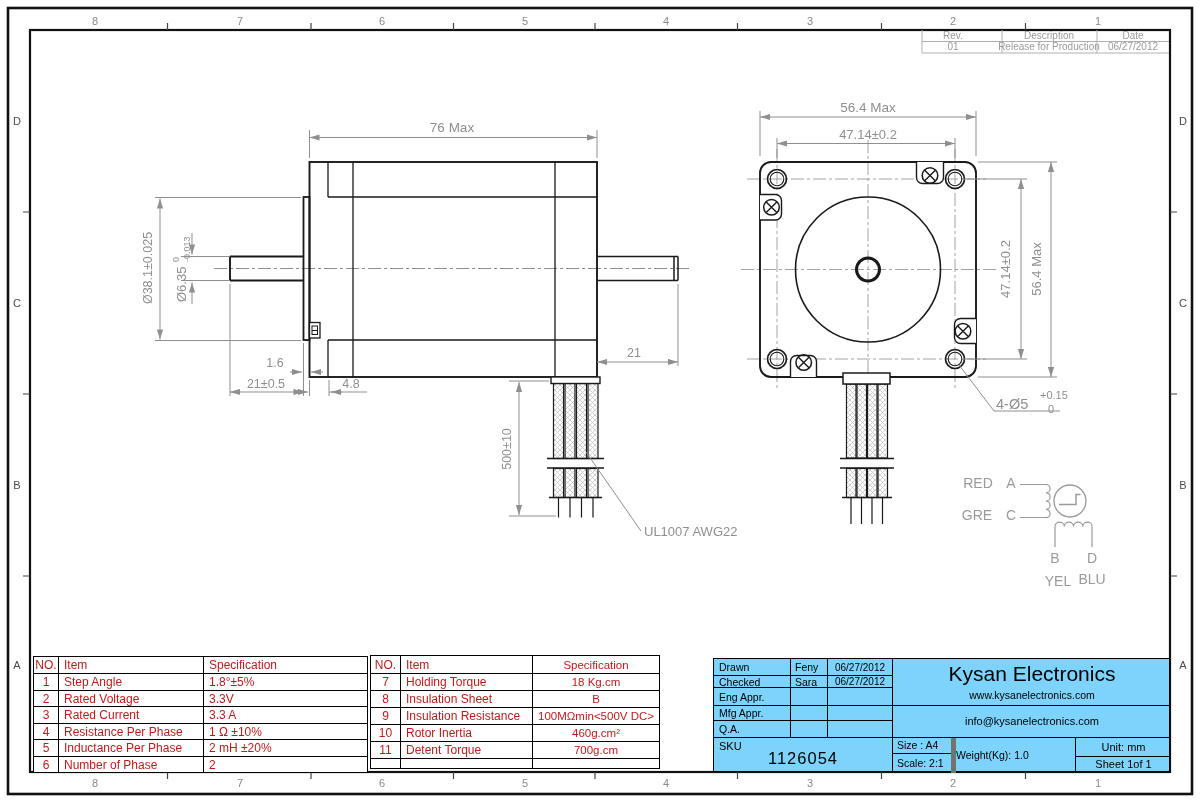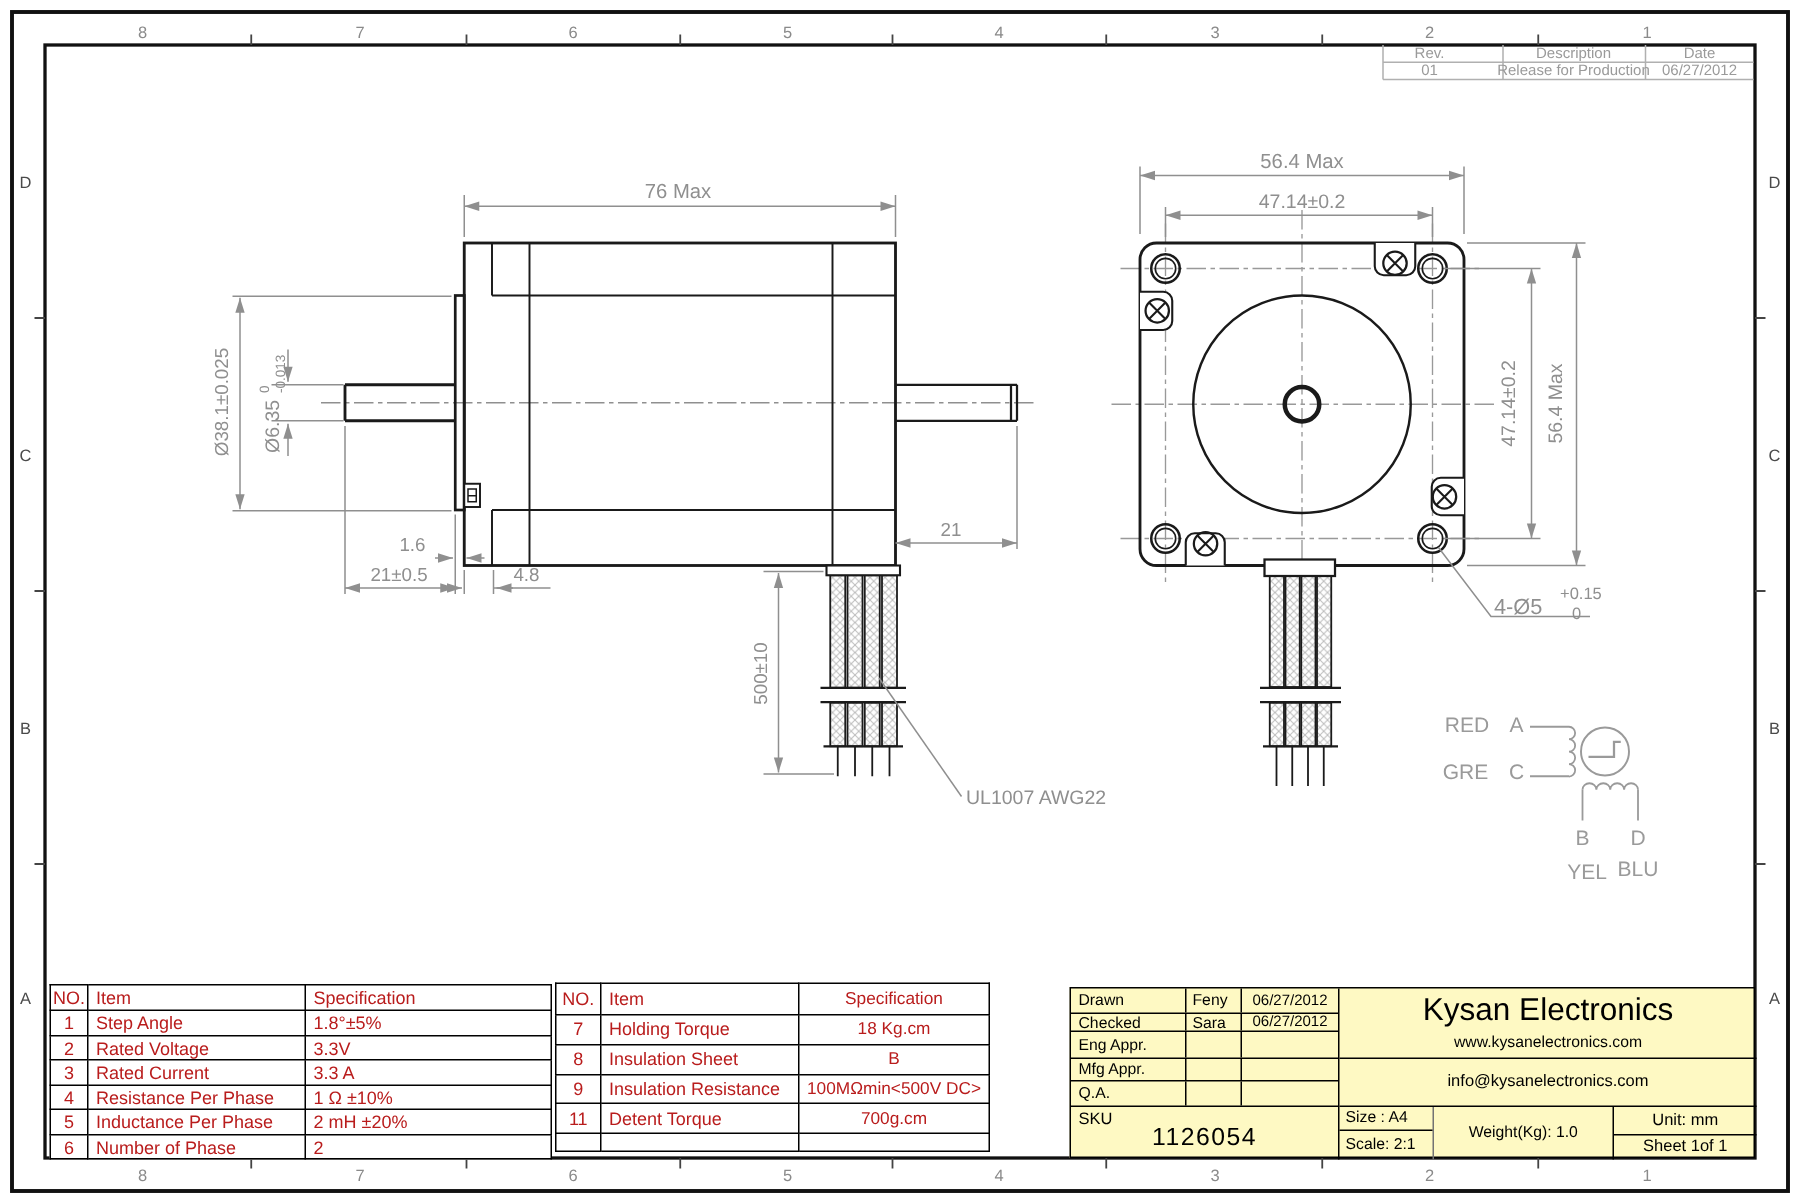--- a/index.html
+++ b/index.html
@@ -7,39 +7,39 @@
   #draw{position:absolute;left:0;top:0;}
   
   .spec-table{position:absolute;border-collapse:collapse;table-layout:fixed;background:#fff;}
   .spec-table td{border:1px solid #000;font-size:12px;color:#b91c1c;vertical-align:middle;padding:0 0 0 5px;overflow:hidden;white-space:nowrap;}
   .spec-table{border:1.5px solid #000;}
   .spec-table td.c-no{text-align:center;padding:0;}
   .spec-table td.c-val-c{text-align:center;padding:0;font-size:11.5px;}
   #spec-left{left:33px;top:656px;width:334px;height:116px;}
   #spec-right{left:370px;top:655px;width:289px;height:113px;}
   
-  #title-block{position:absolute;left:713px;top:658px;width:457px;height:114px;border:1.5px solid #000;box-sizing:border-box;background:#fef9c3;color:#000;}
+  #title-block{position:absolute;left:713px;top:658px;width:457px;height:114px;border:1.5px solid #000;box-sizing:border-box;background:#7dd3fc;color:#000;}
   #tb-approvals{position:absolute;left:0;top:0;width:179px;height:114px;border-right:1px solid #000;box-sizing:border-box;}
   .tb-row{position:absolute;left:0;width:178px;display:flex;align-items:center;border-bottom:1px solid #000;box-sizing:border-box;}
   .tb-c1{width:77px;height:100%;display:flex;align-items:center;padding-left:5px;border-right:1px solid #000;box-sizing:border-box;font-size:10.5px;}
   .tb-c2{width:37px;height:100%;display:flex;align-items:center;padding-left:4px;border-right:1px solid #000;box-sizing:border-box;font-size:10.5px;}
   .tb-c3{flex:1;height:100%;display:flex;align-items:center;justify-content:center;font-size:10px;}
   #tb-sku{position:absolute;left:0;top:79px;width:178px;height:35px;}
   #tb-sku .sku-label{position:absolute;left:5px;top:2px;font-size:11px;}
   #tb-sku .sku-number{position:absolute;left:0;top:11px;width:100%;text-align:center;font-size:16.5px;letter-spacing:1px;}
   #tb-right{position:absolute;left:179px;top:0;width:278px;height:114px;}
   #tb-company{height:47px;border-bottom:1px solid #000;box-sizing:border-box;text-align:center;}
   #tb-company .company{font-size:21px;padding-top:3px;}
   #tb-company .website{font-size:10.5px;padding-top:3px;}
   #tb-email{height:32px;border-bottom:1px solid #000;box-sizing:border-box;line-height:31px;text-align:center;font-size:11px;}
   #tb-band{height:35px;display:flex;}
-  #tb-size-cell{width:63px;border-right:1px solid #737373;box-sizing:border-box;}
+  #tb-size-cell{width:63px;border-right:5px solid #737373;box-sizing:border-box;}
   #tb-size-cell .half1{height:16px;border-bottom:1px solid #000;box-sizing:border-box;line-height:15px;padding-left:4px;font-size:10.5px;}
   #tb-size-cell .half2{height:19px;line-height:18px;padding-left:4px;font-size:10.5px;}
-  #tb-weight-cell{width:120px;border-right:1px solid #000;box-sizing:border-box;line-height:34px;text-align:center;font-size:10.5px;}
+  #tb-weight-cell{width:120px;border-right:1px solid #000;box-sizing:border-box;line-height:34px;text-align:left;font-size:10.5px;}
   #tb-unit-cell{flex:1;}
   #tb-unit-cell .half1{height:19px;border-bottom:1px solid #000;box-sizing:border-box;line-height:18px;text-align:center;font-size:11px;}
   #tb-unit-cell .half2{height:15px;line-height:15px;text-align:center;font-size:11px;}
 </style>
 </head>
 <body>
 
 <div id="sheet">
 
 <svg id="draw" width="1200" height="802" viewBox="0 0 1200 802">
@@ -349,20 +349,25 @@
     <td class="c-no">8</td>
     <td>Insulation Sheet</td>
     <td class="c-val-c">B</td>
   </tr>
   <tr style="height:17px">
     <td class="c-no">9</td>
     <td>Insulation Resistance</td>
     <td class="c-val-c">100MΩmin&lt;500V DC&gt;</td>
   </tr>
   <tr style="height:17px">
+    <td class="c-no">10</td>
+    <td>Rotor Inertia</td>
+    <td class="c-val-c">460g.cm²</td>
+  </tr>
+  <tr style="height:17px">
     <td class="c-no">11</td>
     <td>Detent Torque</td>
     <td class="c-val-c">700g.cm</td>
   </tr>
   <tr style="height:10px">
     <td class="c-no"></td>
           <td></td>
           <td></td>
   </tr>
 </tbody>

